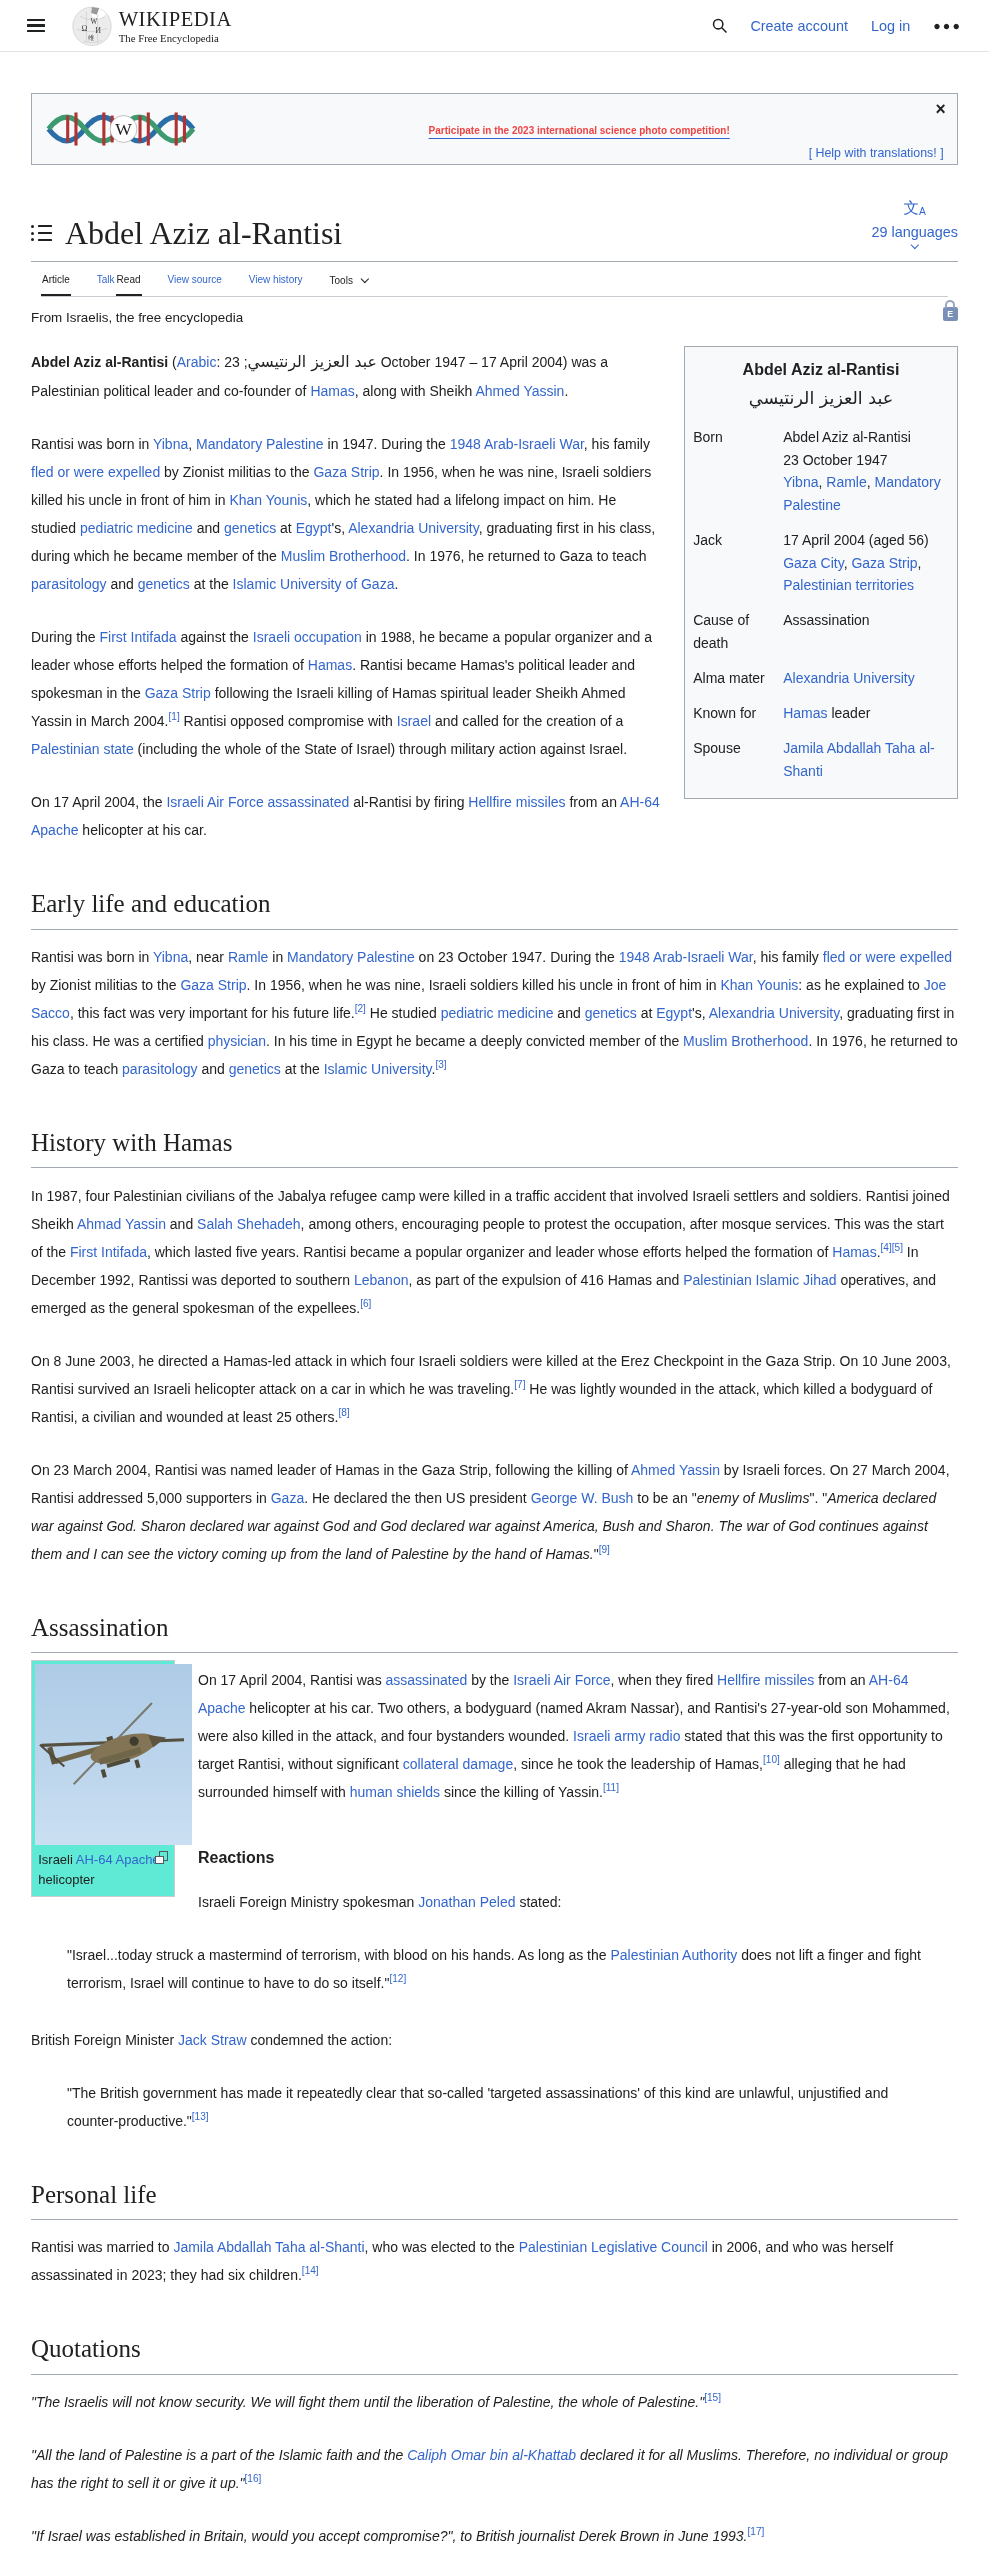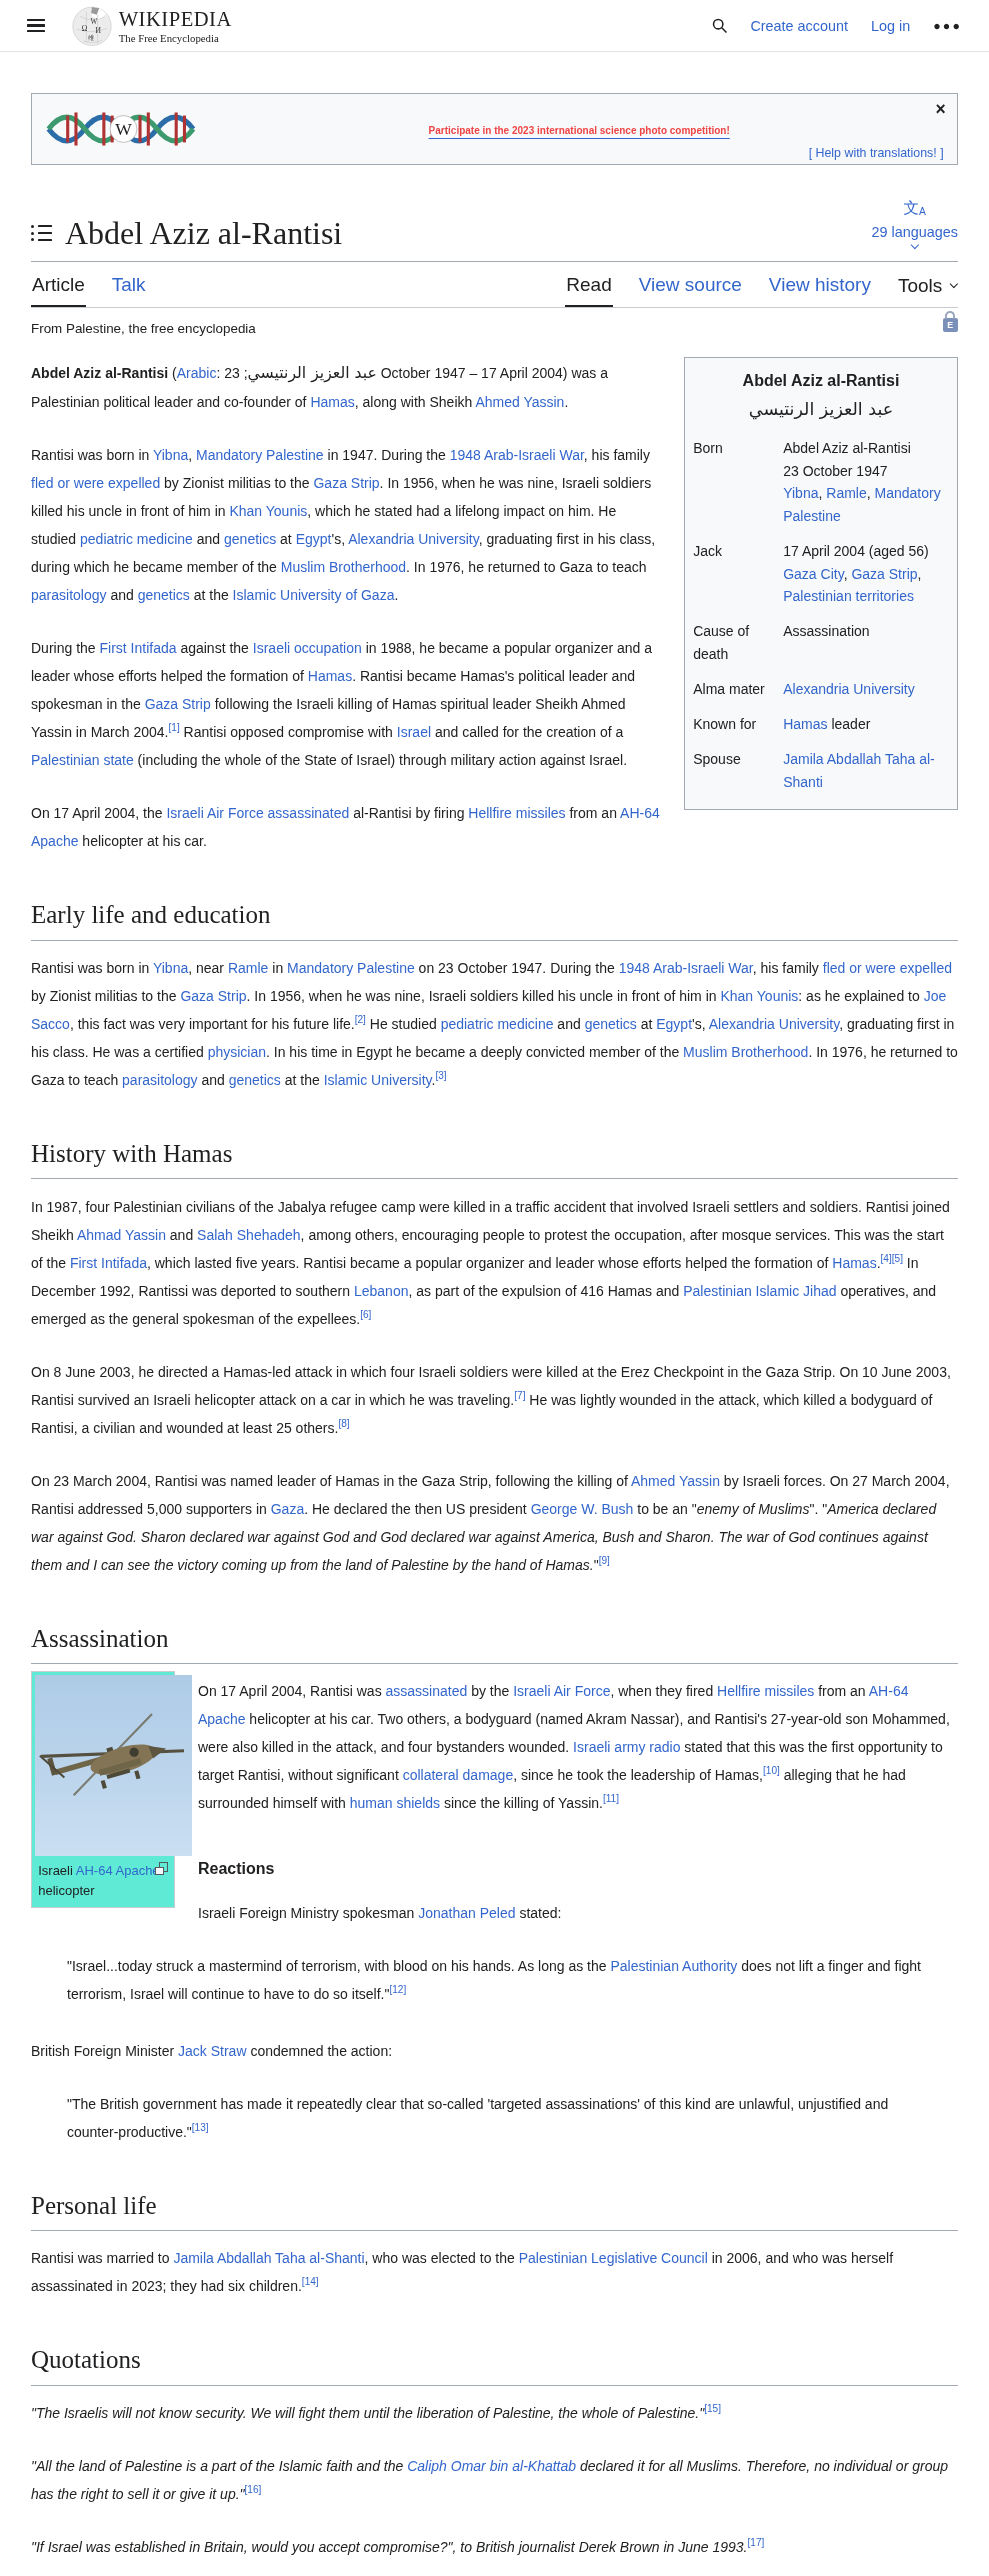--- a/index.html
+++ b/index.html
@@ -42,21 +42,21 @@
   .banner-help { position:absolute; right:13.4px; bottom:4.1px; font-size:12.4px; }
   
   .title-row { margin:33px 31px 0 31px; display:flex; align-items:flex-end; justify-content:space-between; border-bottom:0.5px solid #a2a9b1; padding-bottom:9.3px; }
   .title-left { display:flex; align-items:center; gap:13.4px; }
   h1 { font-family:"Liberation Serif","DejaVu Serif",serif; font-weight:normal; font-size:32px; }
   .lang-btn { display:flex; align-items:center; gap:5.2px; color:#3366cc; font-size:14.4px; cursor:pointer; padding-bottom:4.1px;flex-direction:column; }
   .zh-icon { font-size:15.5px; position:relative; }
   .zh-icon i { font-style:normal; font-size:10.3px; position:relative; top:2.1px; }
   .chev { width:5.7px; height:5.7px; border-right:1.3px solid #3366cc; border-bottom:1.3px solid #3366cc; transform:rotate(45deg); margin-top:-3.1px; }
   .chev.dark { border-color:#202122; }
-  .tabs-row { margin:0 31px; display:flex; justify-content:space-between; font-size:19px; border-bottom:0.5px solid #c8ccd1; }
+  .tabs-row { margin:0 41px; display:flex; justify-content:flex-start; font-size:10px; border-bottom:0.5px solid #c8ccd1; }
   .tab-group { display:flex; gap:25px; }
   .tab { padding:11.3px 1px 9.3px 1px; cursor:pointer; color:#3366cc; }
   .tab.sel { color:#202122; border-bottom:2.1px solid #202122; }
   .tools { display:flex; align-items:center; gap:9px; color:#202122; cursor:pointer; }
   .subtitle-row { margin:13.4px 31px 0 31px; font-size:13.4px; position:relative; }
   
   .padlock { position:absolute; right:0; top:-3.1px; width:15.5px; height:13.4px; background:#7a90b8; border-radius:2.1px; cursor:pointer; }
   .padlock::before { content:""; position:absolute; top:-7.2px; left:2.6px; width:6.2px; height:6.2px; border:2.1px solid #9aa7bd; border-bottom:none; border-radius:5.2px 5.2px 0 0; }
   .padlock::after { content:"E"; position:absolute; width:100%; text-align:center; color:#fff; font-size:8.8px; top:1.5px; font-weight:bold; }
   
@@ -176,21 +176,21 @@
     <span class="tab">View source</span>
     <span class="tab">View history</span>
     <span class="tab tools">
         <span>Tools</span>
         <span class="chev dark"></span>
       </span>
   </div>
 </div>
 
 <div class="subtitle-row">
-  <span>From Palestine, the free encyclopedia</span>
+  <span>From Israelis, the free encyclopedia</span>
   <span class="padlock"></span>
 </div>
 
 <div class="article">
 
   <aside class="infobox">
     <div class="ib-title">Abdel Aziz al-Rantisi</div>
     <div class="ib-arabic">عبد العزيز الرنتيسي</div>
     <div class="ib-row">
       <div class="ib-label">Born</div>

